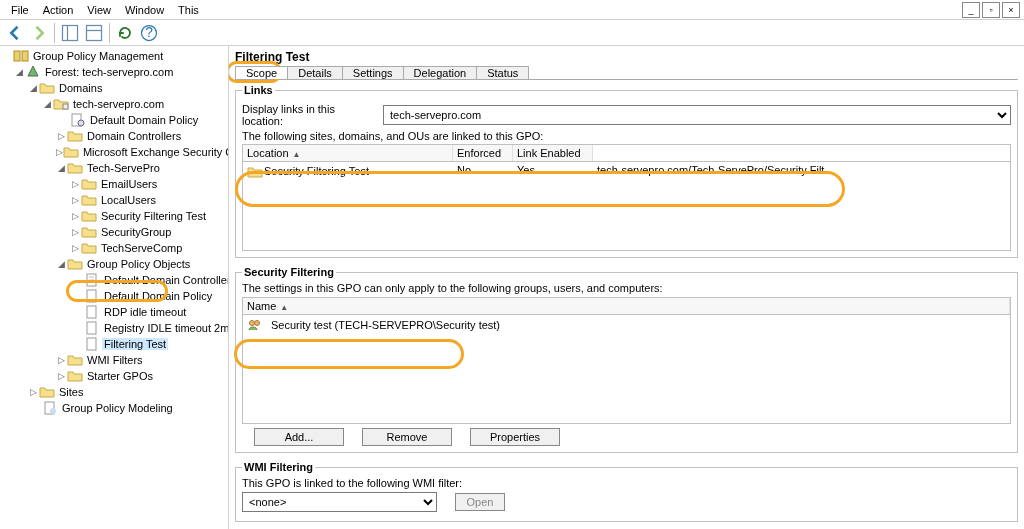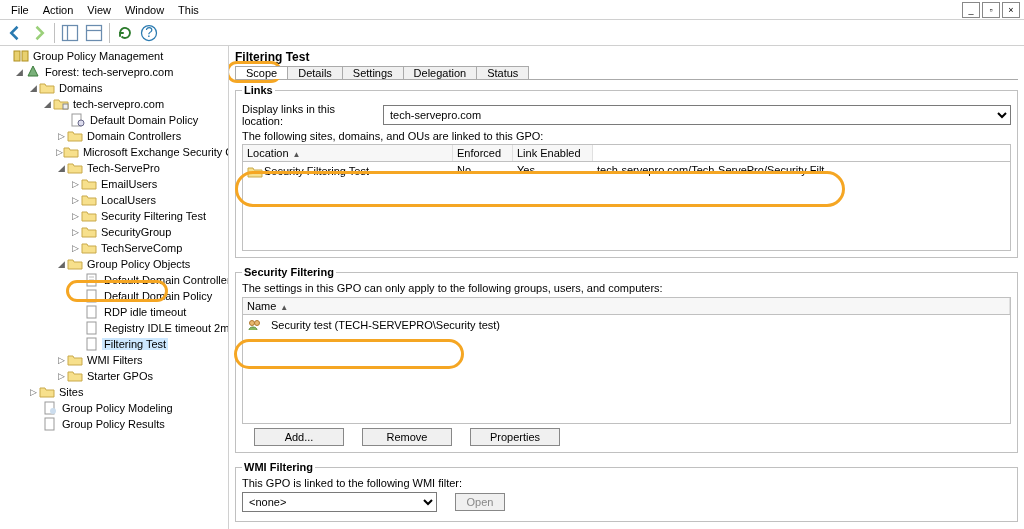--- a/index.html
+++ b/index.html
@@ -301,28 +301,20 @@
     </div>
     <div class="tree-row" style="padding-left:42px">
       <span class="ic">
           <svg viewBox="0 0 16 16">
             <rect x="3" y="2" width="9" height="12" fill="#fff" stroke="#999"></rect>
             <circle cx="11" cy="11" r="3" fill="#cde"></circle>
           </svg>
         </span>
       <span class="lbl">Group Policy Modeling</span>
     </div>
-    <div class="tree-row" style="padding-left:42px">
-      <span class="ic">
-          <svg viewBox="0 0 16 16">
-            <rect x="3" y="2" width="9" height="12" fill="#fff" stroke="#999"></rect>
-          </svg>
-        </span>
-      <span class="lbl">Group Policy Results</span>
-    </div>
   </div>
 
   <div class="right">
     <div class="title">Filtering Test</div>
 
     <div class="tabs">
       <div class="tab active">Scope</div>
       <div class="tab">Details</div>
       <div class="tab">Settings</div>
       <div class="tab">Delegation</div>

